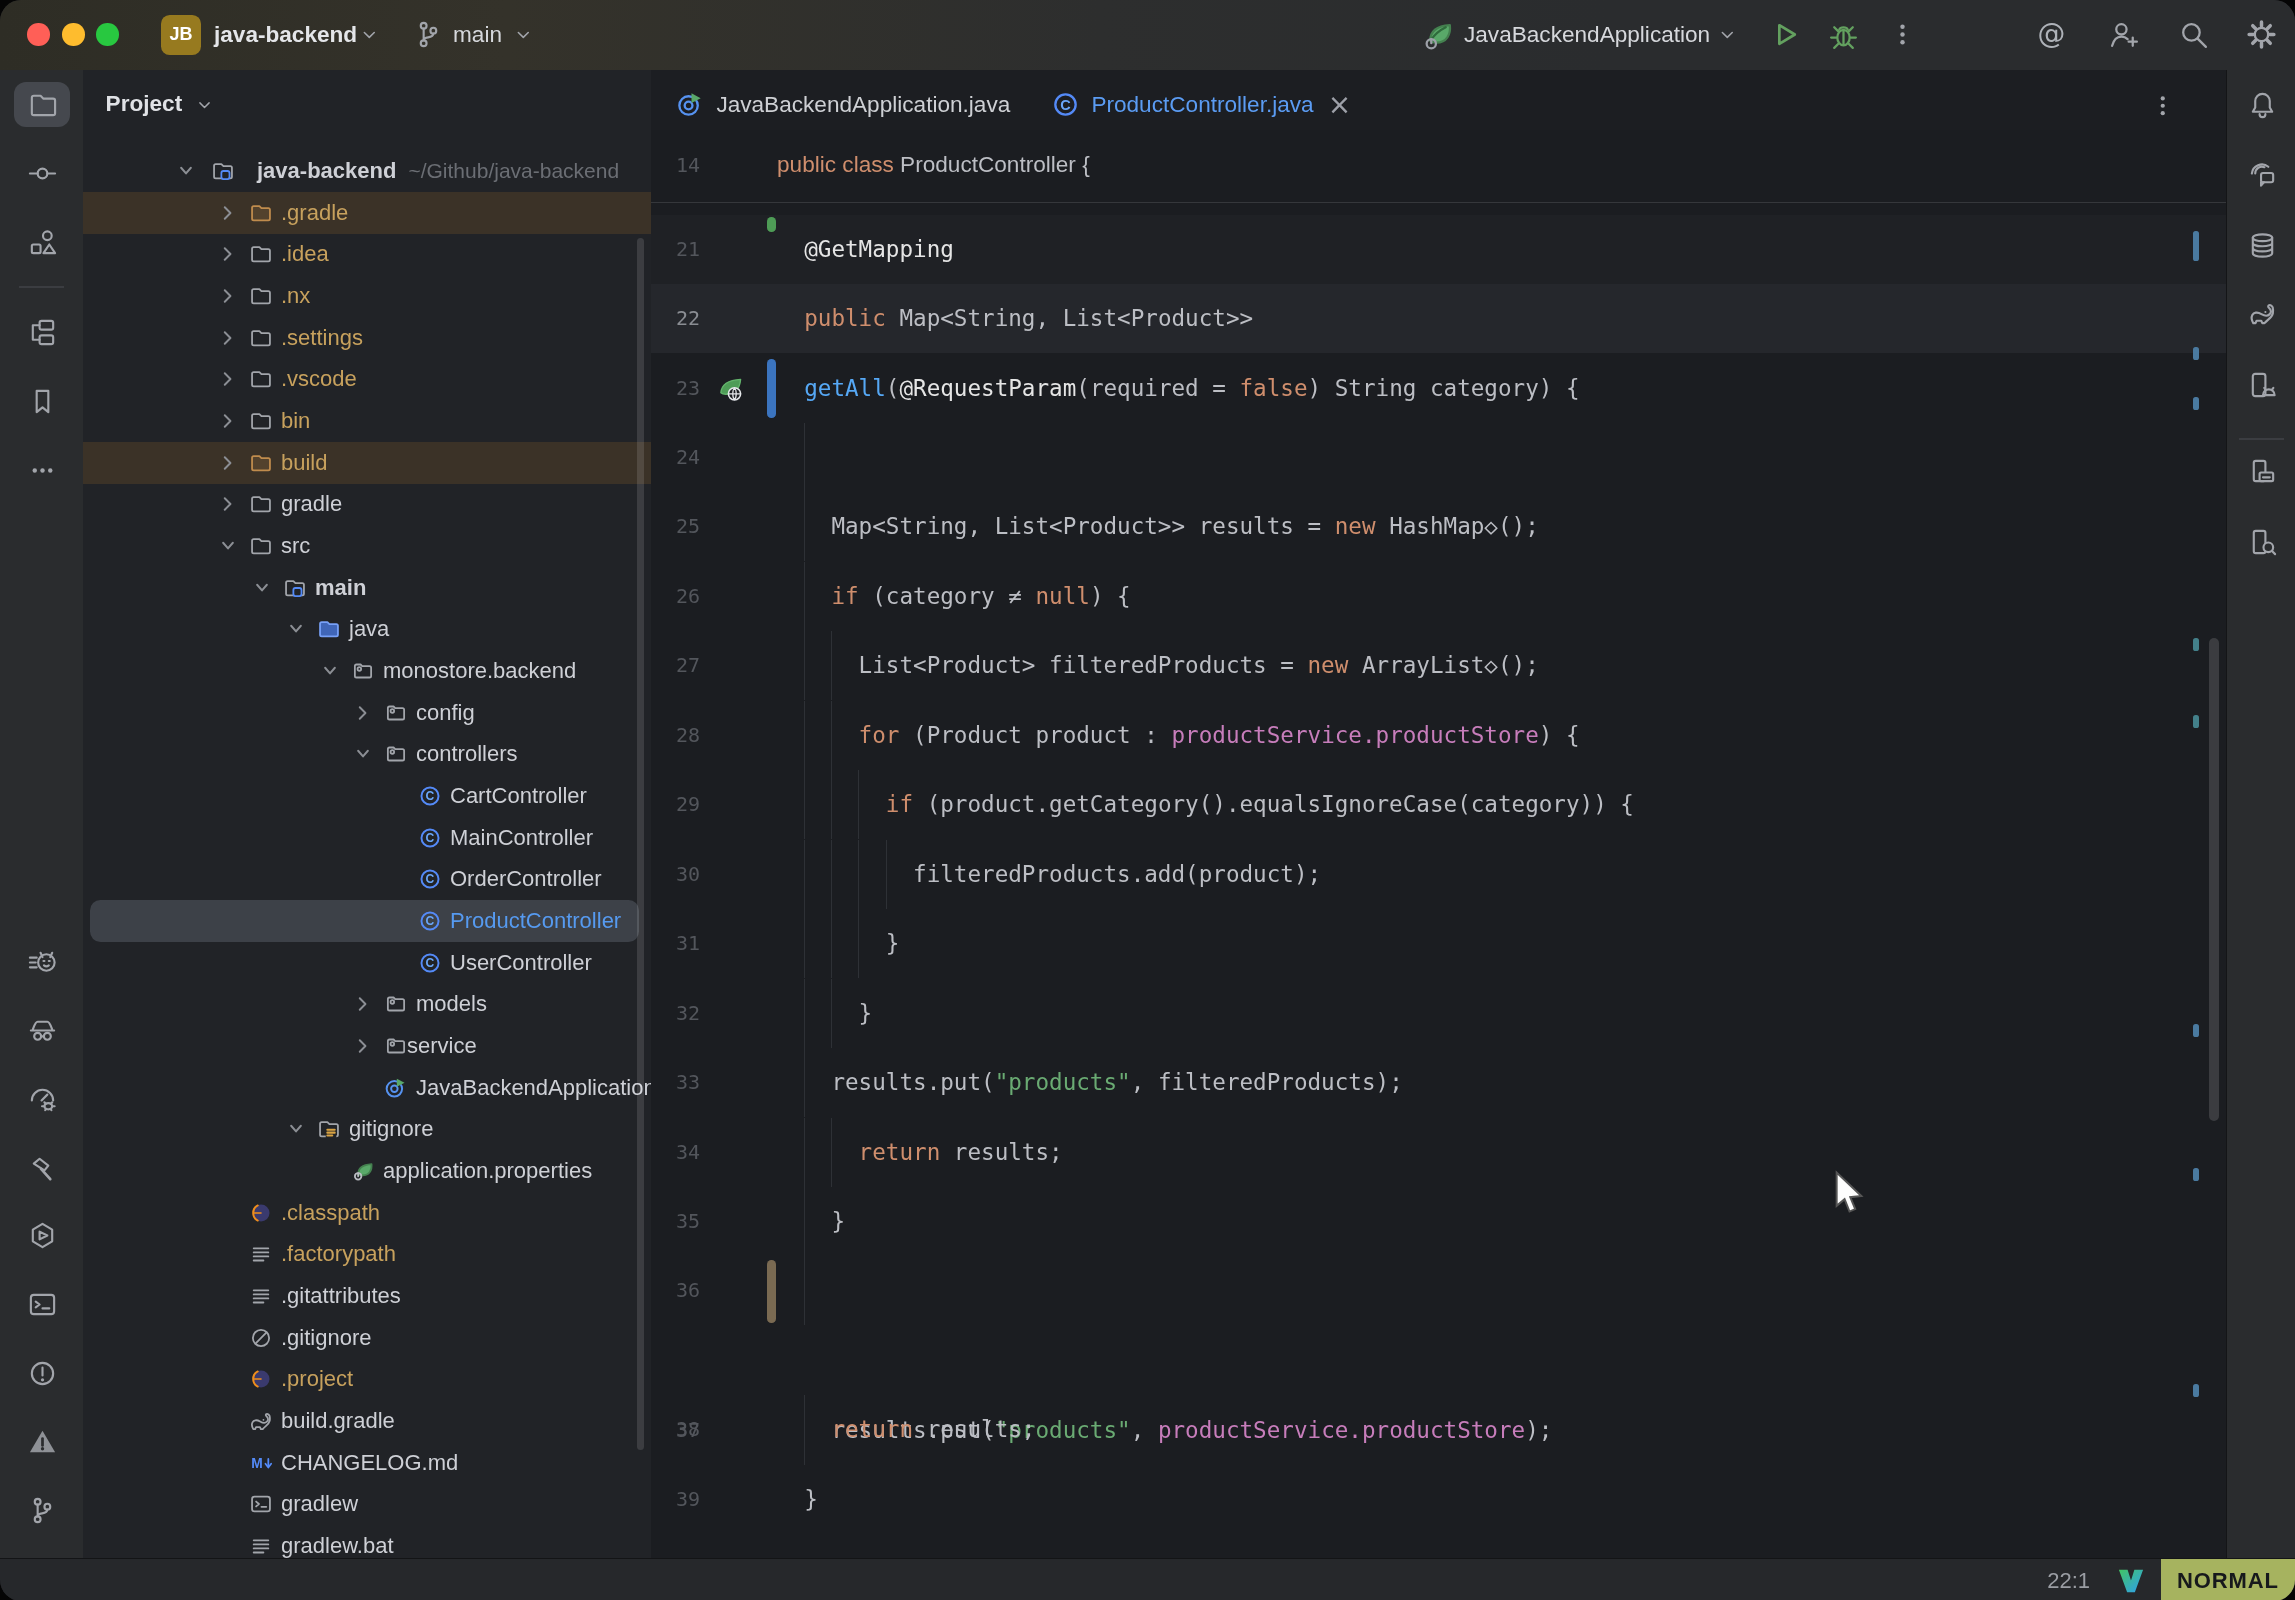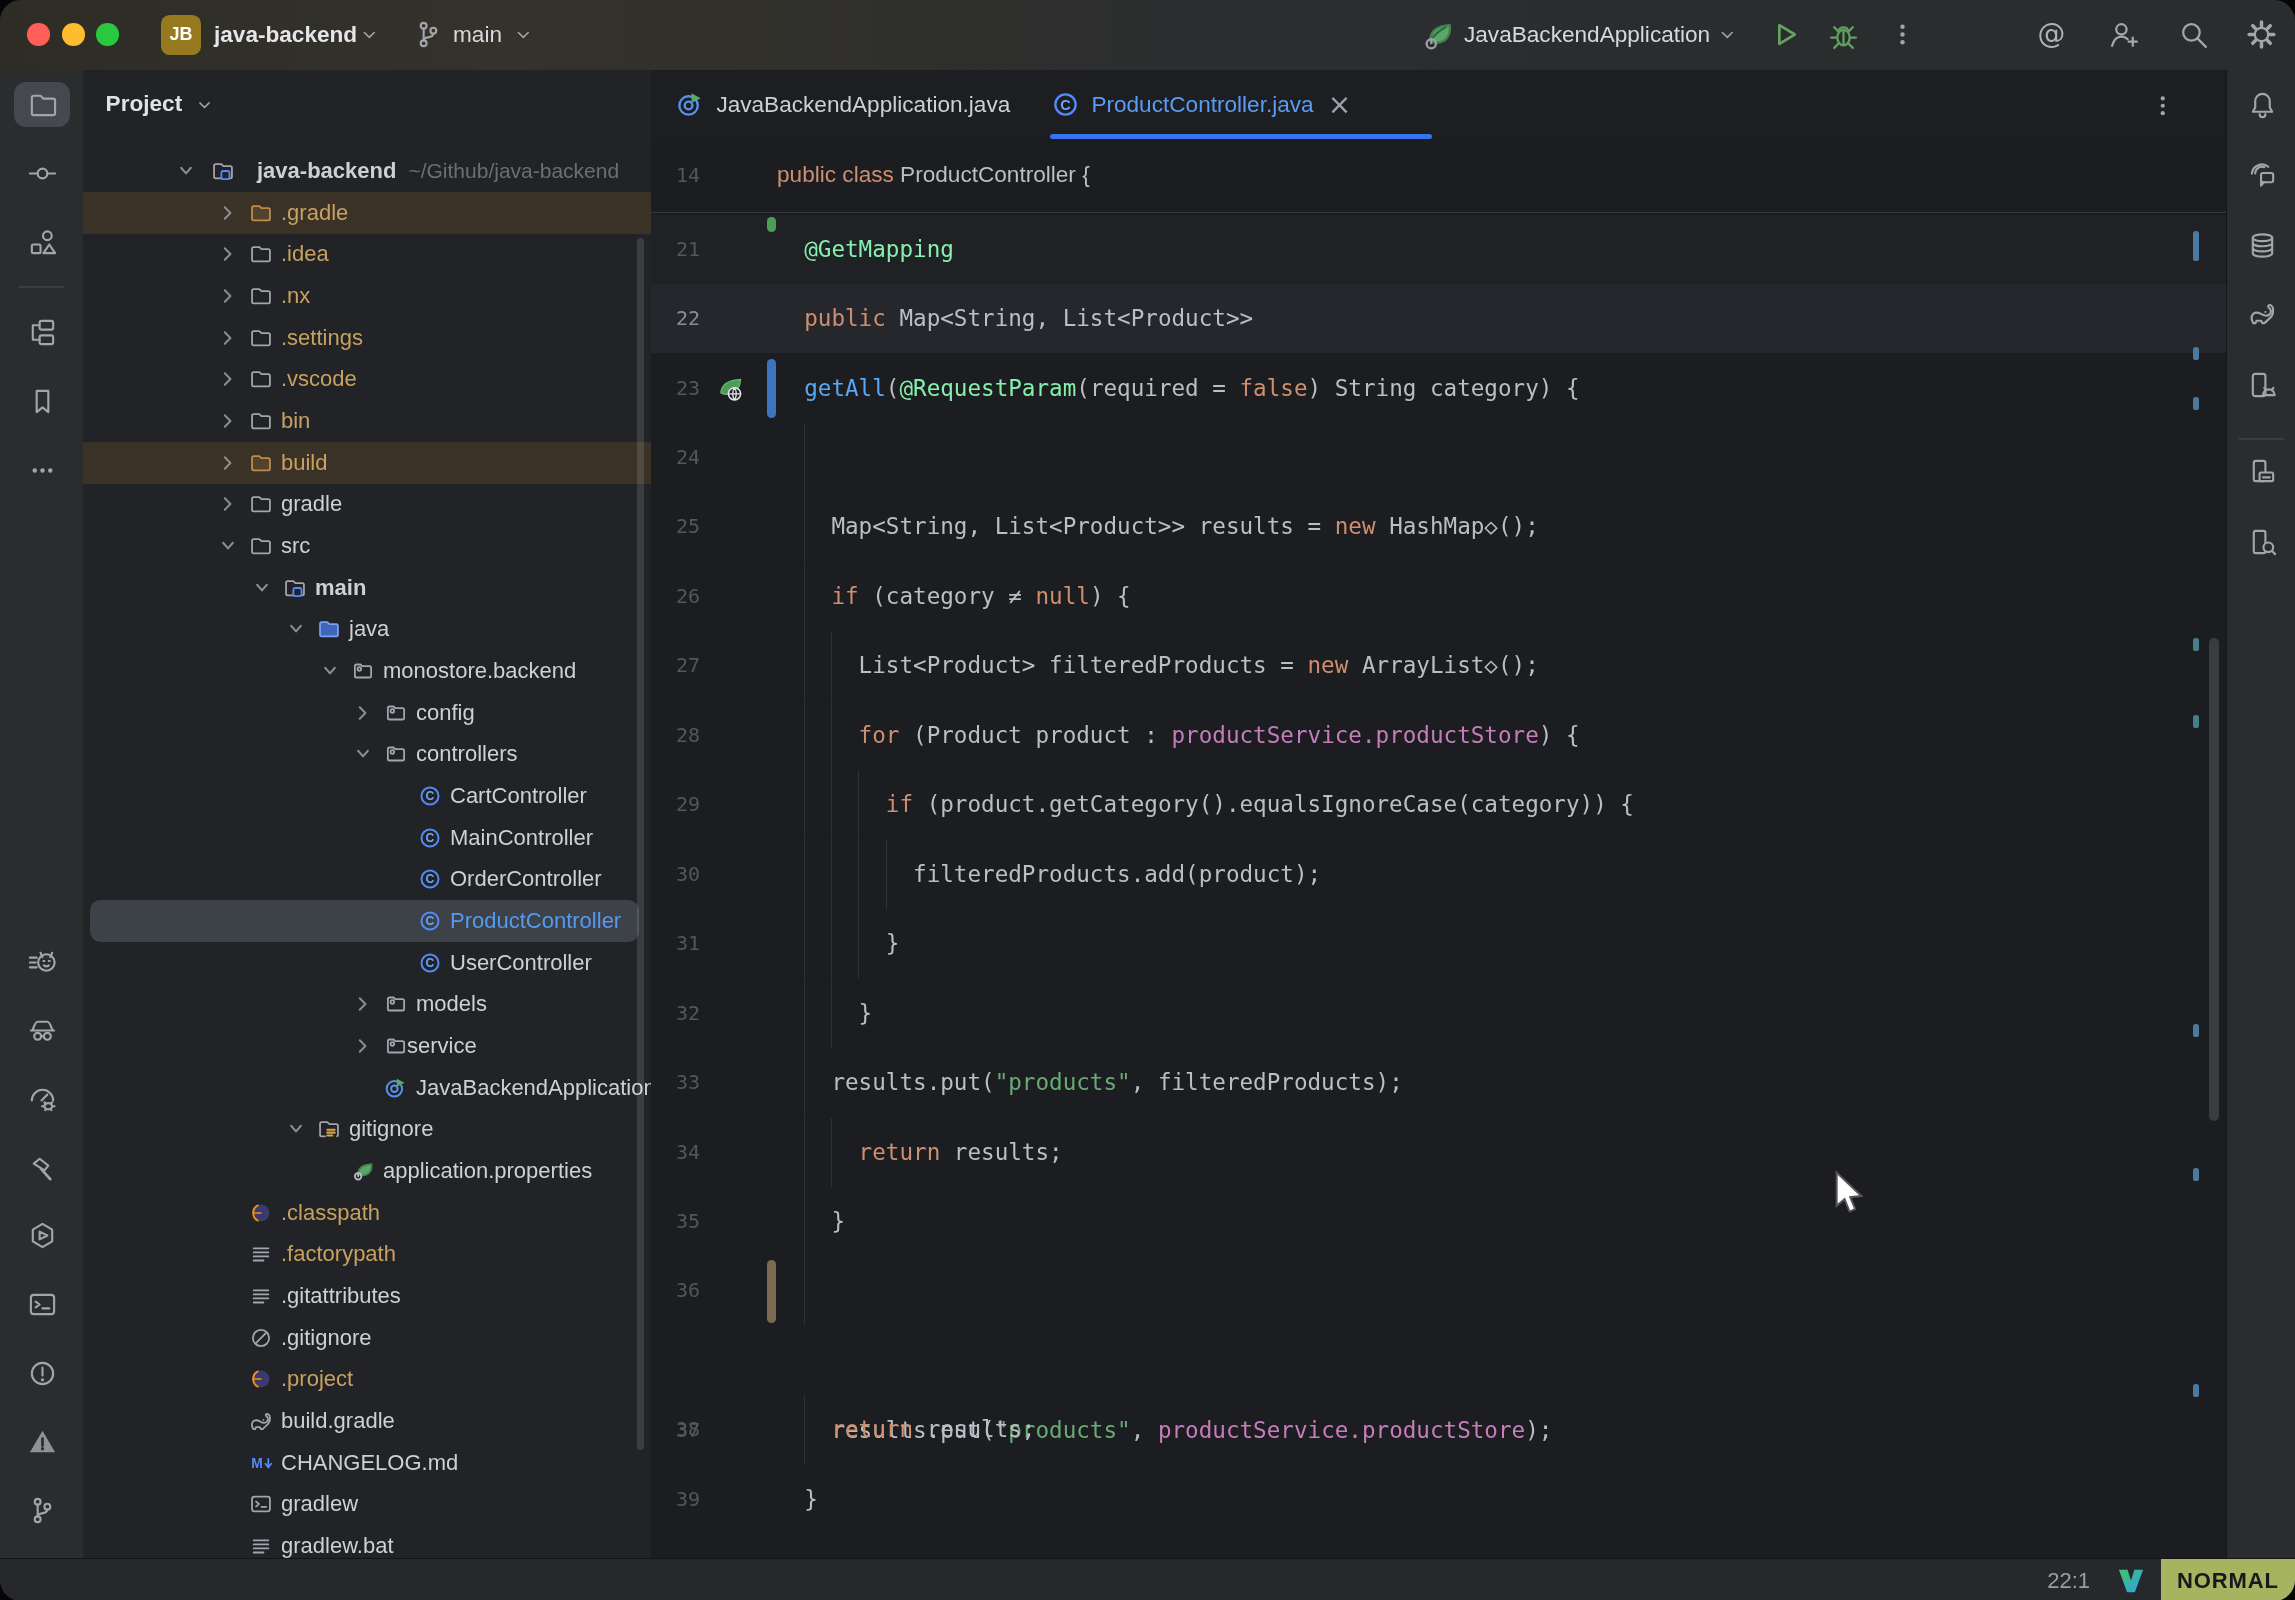--- a/index.html
+++ b/index.html
@@ -41,24 +41,24 @@
   .tab{position:absolute;top:0;height:69px;display:flex;align-items:center;font-size:22.6px;color:#ced0d4;}
   .tab .ticn{width:31px;height:31px;margin-right:10.4px;}
   .tab.active{color:#5b9cf3;}
   .tab-underline{position:absolute;top:64px;height:5.2px;border-radius:2.6px;background:#3574F0;}
   .tab-close{font-size:28px;color:#9da0a8;margin-left:14px;font-family:"DejaVu Sans",sans-serif;}
   #code{position:absolute;left:0;top:70px;width:1575px;height:1418px;font-family:"DejaVu Sans Mono",monospace;}
   .cline{position:absolute;left:0;width:1575px;height:69px;}
   .cline .lbg{position:absolute;left:0;top:0;width:1575px;height:69px;}
   .lnum{position:absolute;left:0;top:0;width:49px;text-align:right;line-height:69px;font-size:20px;color:#53565c;font-family:"DejaVu Sans Mono",monospace;}
   .ctext{position:absolute;left:126px;top:0;line-height:69px;font-size:22.6px;white-space:pre;color:#BCBEC4;}
-  .tok-kw{color:#CF8E6D;} .tok-ann{color:#86efac;} .tok-m{color:#56A8F5;} .tok-str{color:#6AAB73;} .tok-fld{color:#C77DBB;} .tok-t{color:#BCBEC4;}
+  .tok-kw{color:#CF8E6D;} .tok-ann{color:#e5e5e5;} .tok-m{color:#56A8F5;} .tok-str{color:#6AAB73;} .tok-fld{color:#C77DBB;} .tok-t{color:#BCBEC4;}
   .vcs{position:absolute;left:116px;width:8.7px;border-radius:4.3px;}
   .guide{position:absolute;top:0;width:0.9px;height:69px;background:#2e3136;}
-  #sticky{position:absolute;left:0;top:70px;width:1575px;height:72px;background:#1b1d21;border-bottom:1.7px solid #35373b;z-index:5;}
+  #sticky{position:absolute;left:0;top:60px;width:1575px;height:72px;background:#1b1d21;border-bottom:1.7px solid #35373b;z-index:5;}
   .stripe-mark{position:absolute;left:1542px;width:6px;border-radius:2.6px;}
   
   #status{left:0;top:1558px;width:2295px;height:43px;background:#26282b;border-top:0.9px solid #131416;}
   #caret-pos{position:absolute;right:205px;top:0;line-height:43px;font-size:22px;color:#9a9da3;}
   #vim-badge{position:absolute;right:0;top:0;width:134px;height:43px;background:#A6B35F;color:#17191c;
     font-size:22px;font-weight:600;display:flex;align-items:center;justify-content:center;letter-spacing:0.9px;}
   #cursor{left:1834px;top:1170px;}
 </style>
 </head>
 <body>

